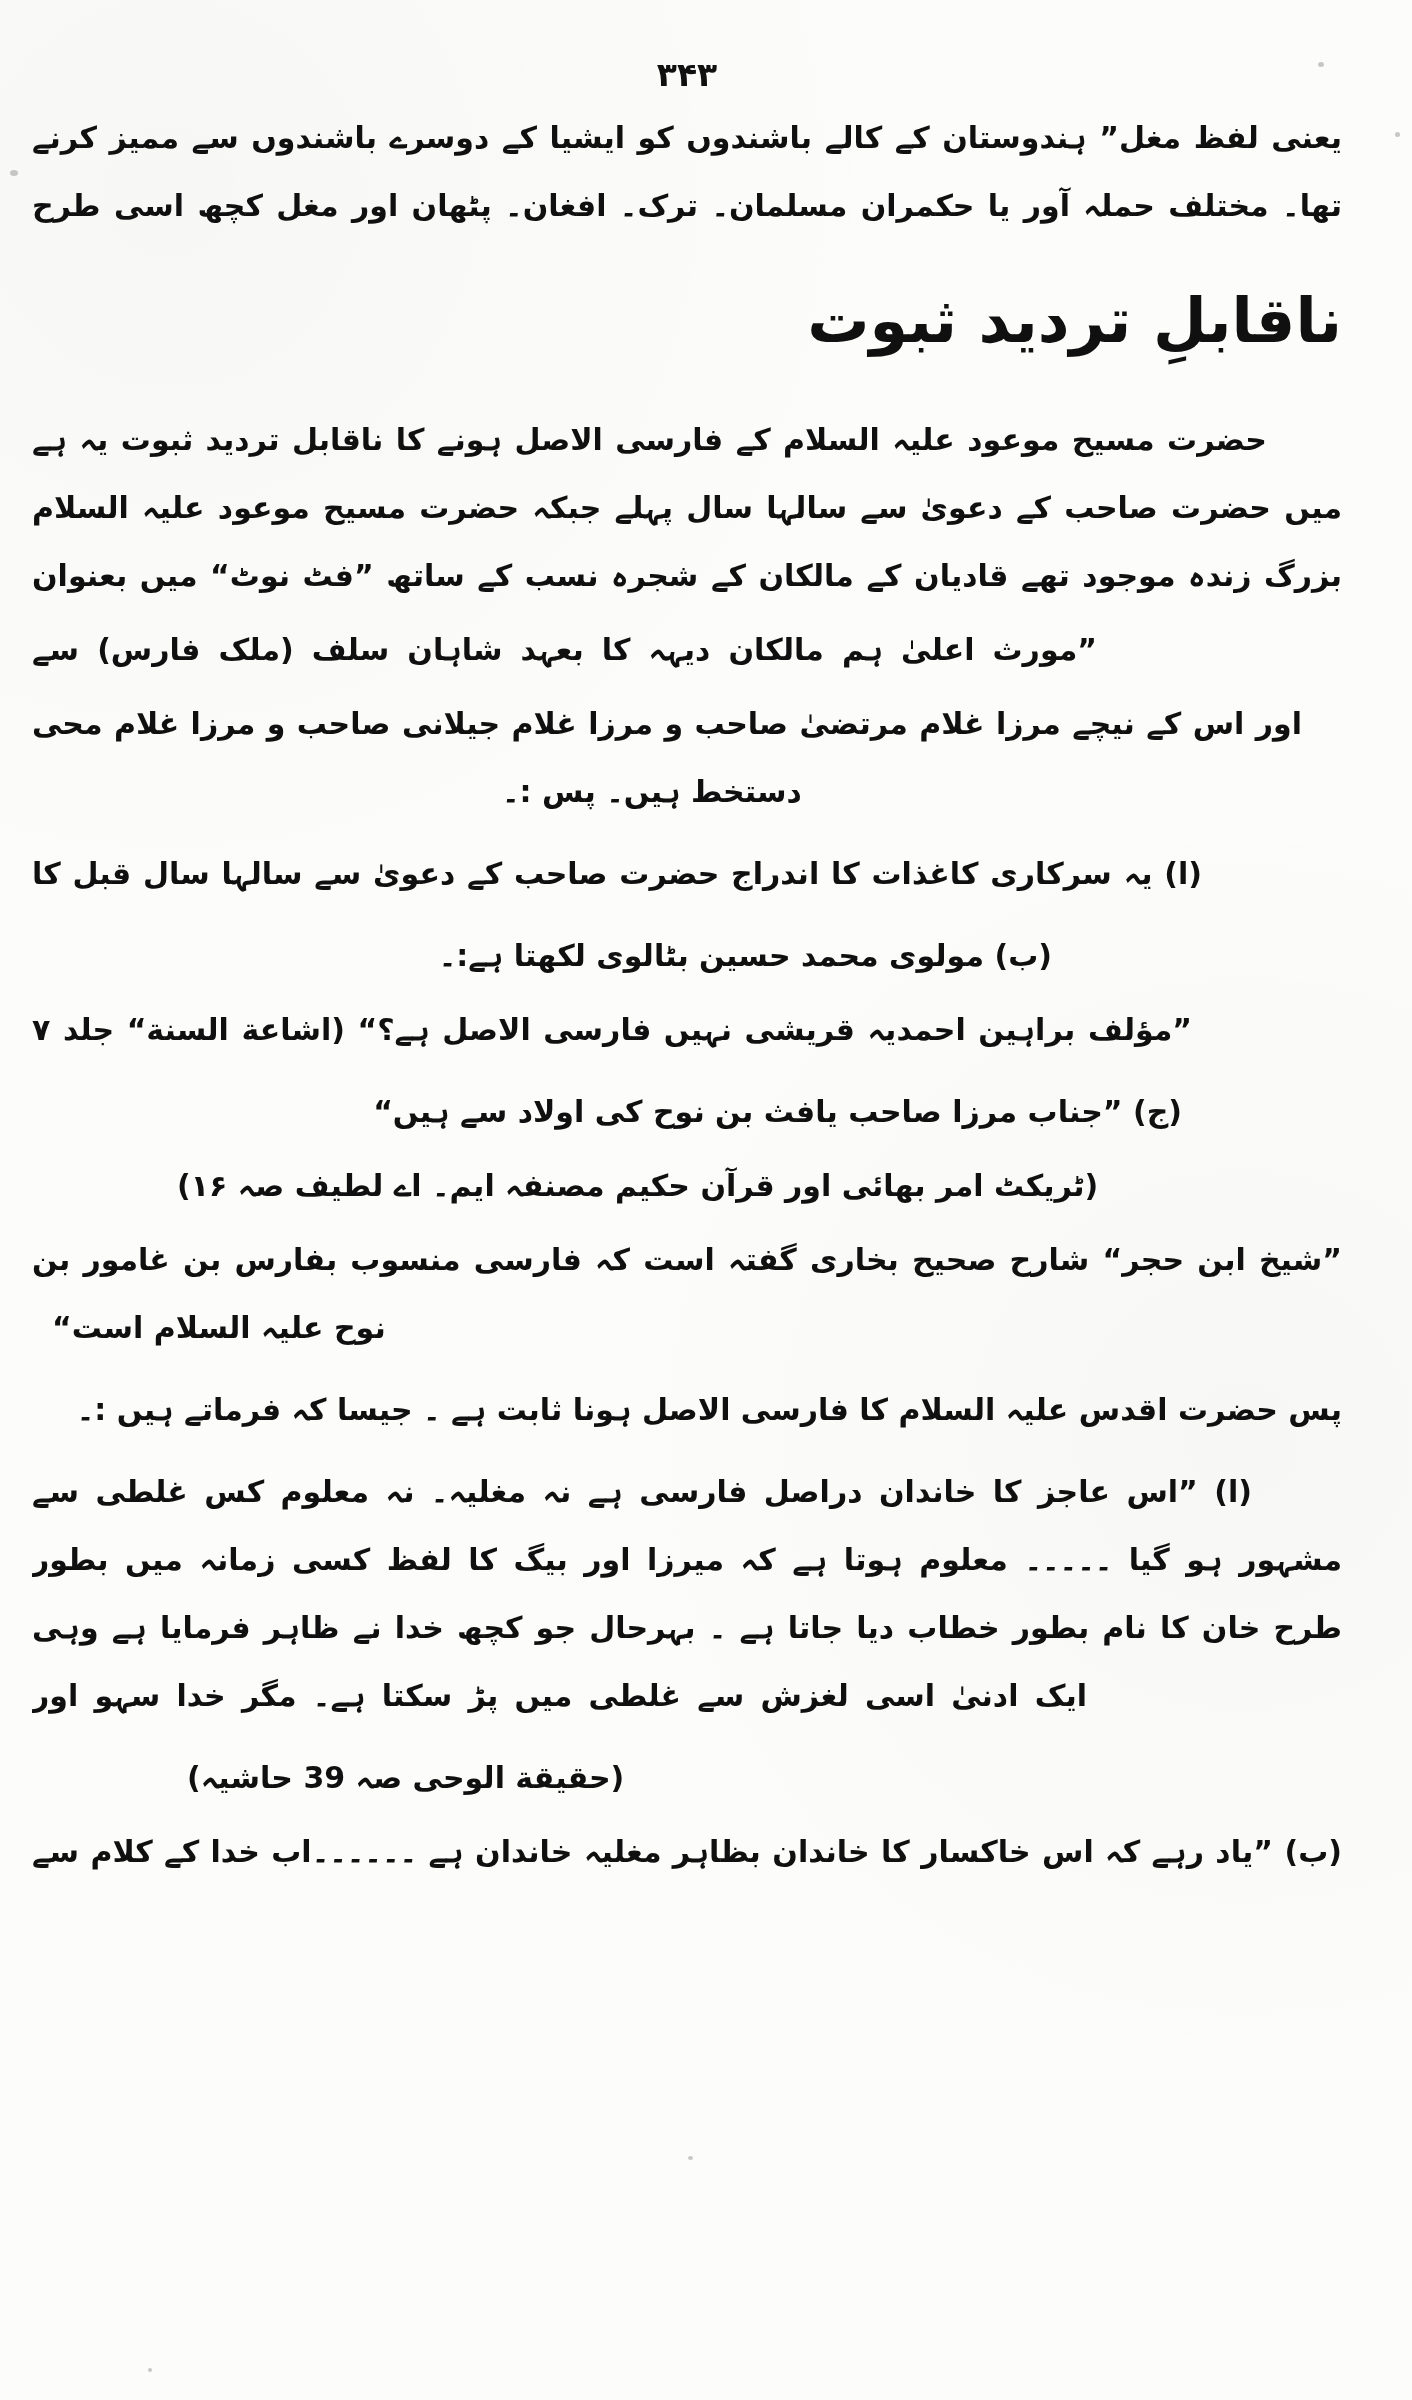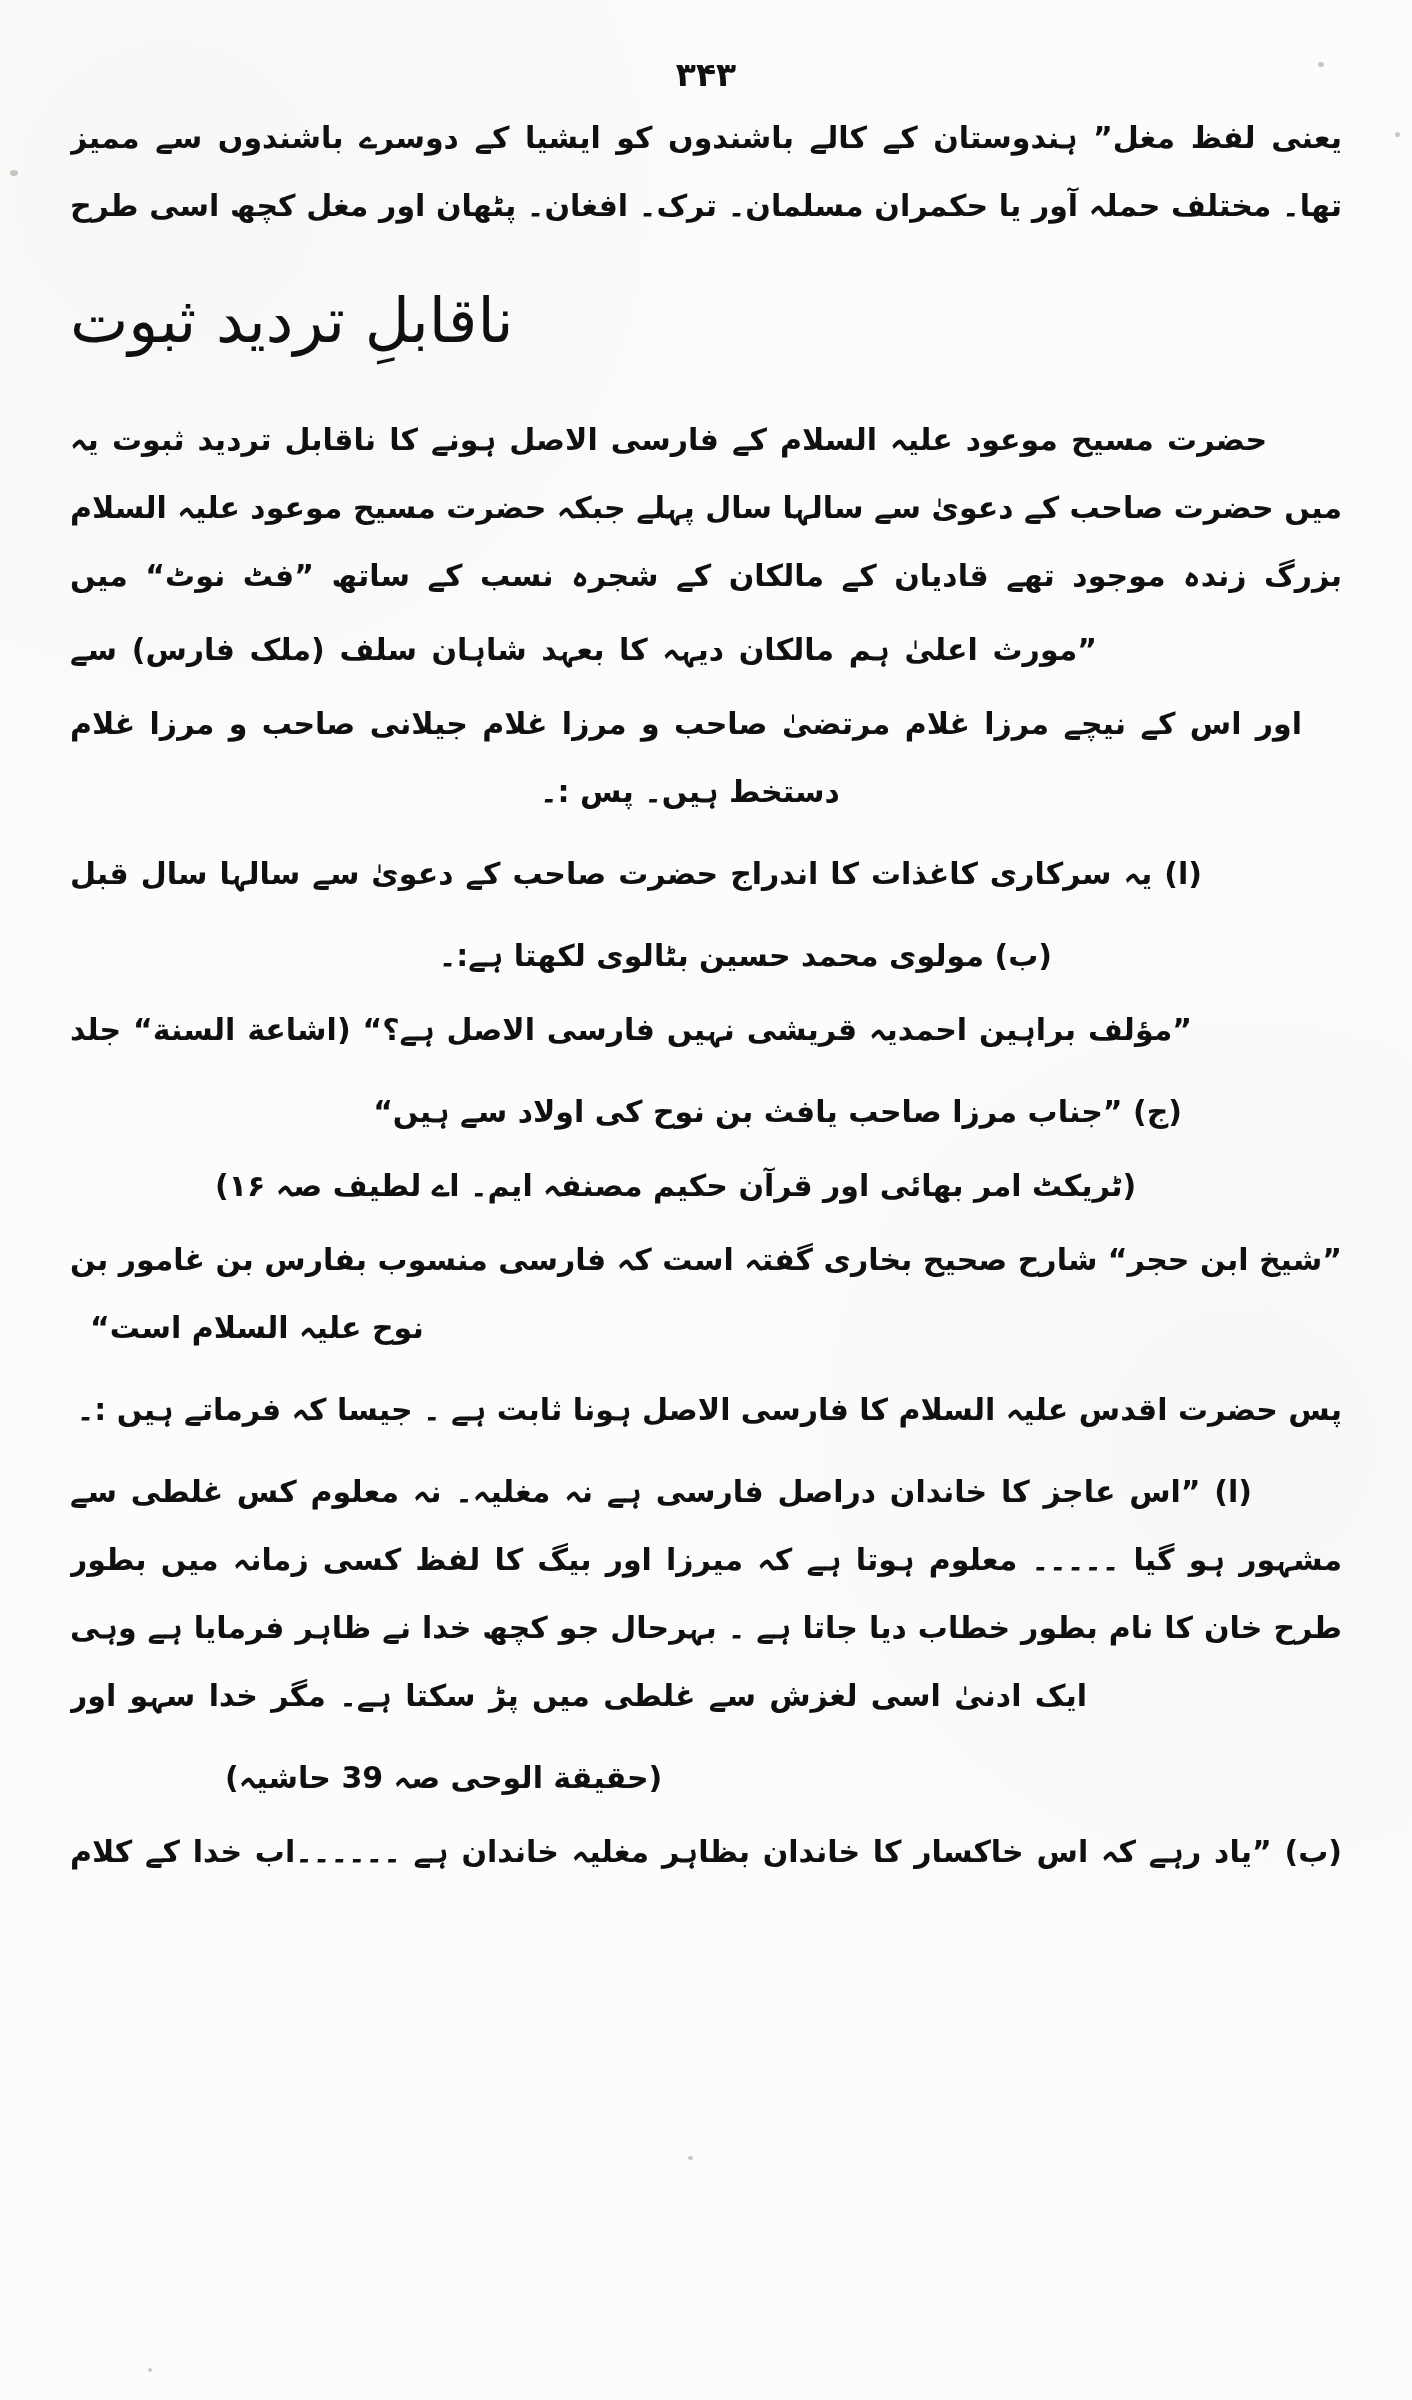--- a/index.html
+++ b/index.html
@@ -13,33 +13,33 @@
   .page{
     position:relative;
     width:1412px;height:2400px;
     direction:rtl;
     background:
       radial-gradient(circle at 12% 8%, rgba(0,0,0,0.02), transparent 30%),
       radial-gradient(circle at 88% 60%, rgba(0,0,0,0.02), transparent 35%),
       #fcfcfb;
   }
   .content{
-    padding:46px 70px 0 70px;
+    padding:46px 70px 0 32px;
   }
   .pgnum{
     text-align:center;
     font-size:33px;
     font-weight:bold;
     letter-spacing:3px;
     height:58px;line-height:58px;
   }
   .heading{
-    text-align:left;
+    text-align:right;
     font-size:62px;
-    font-weight:normal;
+    font-weight:bold;
     height:118px;line-height:118px;
     margin:22px 0 26px 0;
     letter-spacing:1px;
   }
   .ln{
     font-size:30px;
     font-weight:bold;
     height:68px;
     line-height:68px;
     overflow:hidden;

